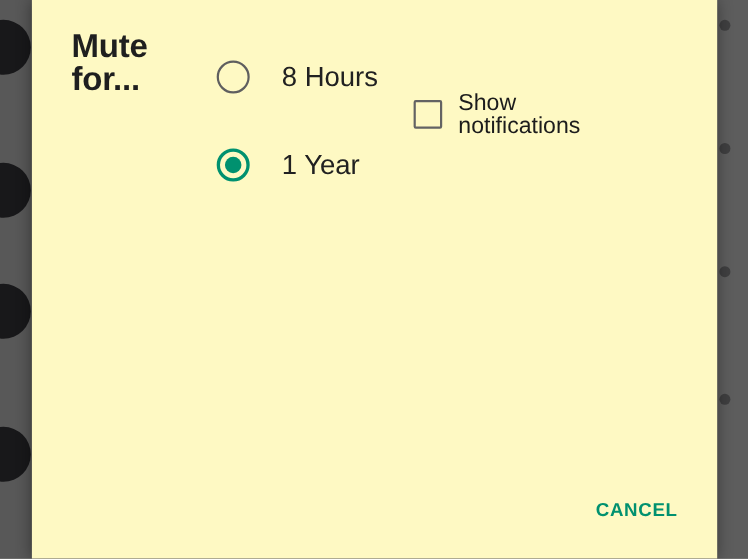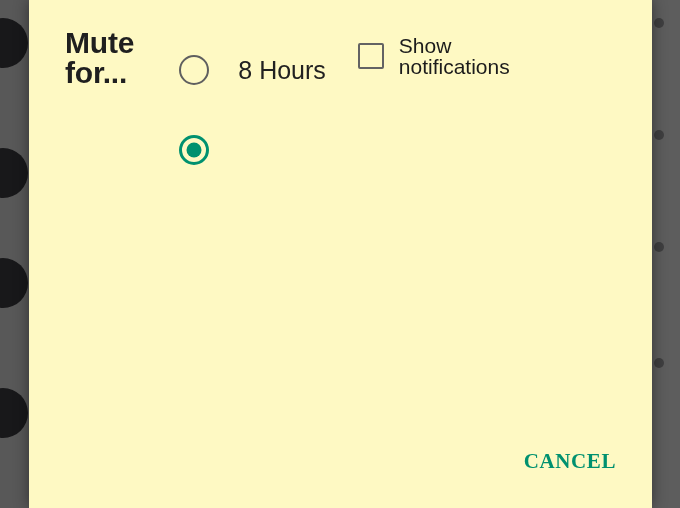--- a/index.html
+++ b/index.html
@@ -135,20 +135,21 @@
     margin-top: 13px;
   }
 
   .check-area {
     padding: 35px 0 0 32px;
   }
   .check-row {
     display: inline-flex;
     align-items: center;
     cursor: pointer;
+    margin-top: 48px;
   }
   .checkbox {
     width: 26px;
     height: 26px;
     box-sizing: border-box;
     border: 2.5px solid #636363;
     border-radius: 2px;
     flex: none;
   }
   .check-label {
@@ -160,29 +161,29 @@
 
   .actions {
     margin-top: auto;
     display: flex;
     justify-content: flex-end;
     align-items: center;
     padding: 0 22px 24px 0;
     gap: 32px;
   }
   .action-btn {
-    font-size: 21px;
+    font-size: 17px;
     font-weight: 700;
     letter-spacing: .6px;
     color: #00916f;
     background: transparent;
     border: none;
     padding: 10px 14px;
     cursor: pointer;
-    font-family: Liberation Serif, serif;
+    font-family: Liberation Sans, sans-serif;
   }
 </style>
 </head>
 <body>
 
 <div id="screen">
 
   <div class="scrim"></div>
 
   <div class="bg-left-strip">
@@ -206,20 +207,21 @@
     <div class="options">
 
       <div class="option-row">
         <span class="radio"></span>
         <span class="option-label">8 Hours</span>
       </div>
 
 
       <div class="option-row">
         <span class="radio checked"></span>
+        <span class="option-label">1 Year</span>
       </div>
 
     </div>
 
     <div class="divider"></div>
 
     <div class="check-area">
       <div class="check-row">
         <span class="checkbox"></span>
         <span class="check-label">Show notifications</span>

